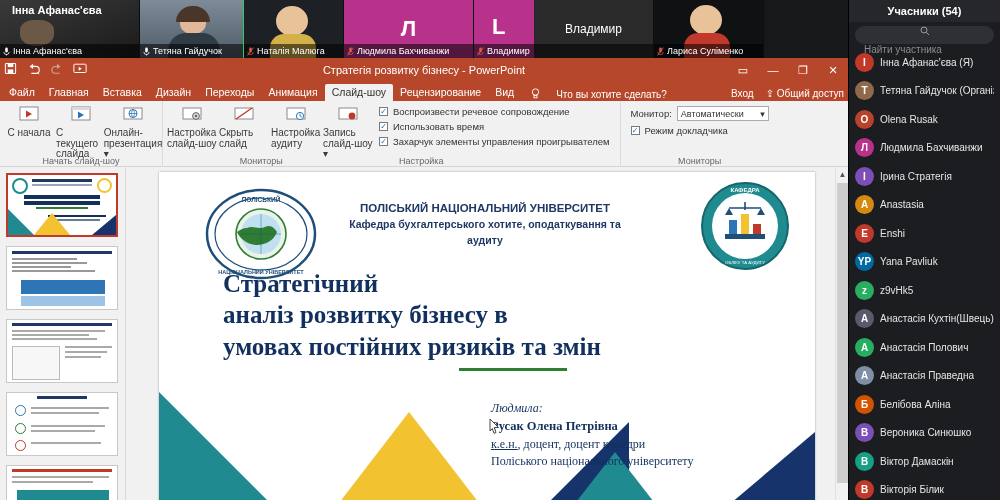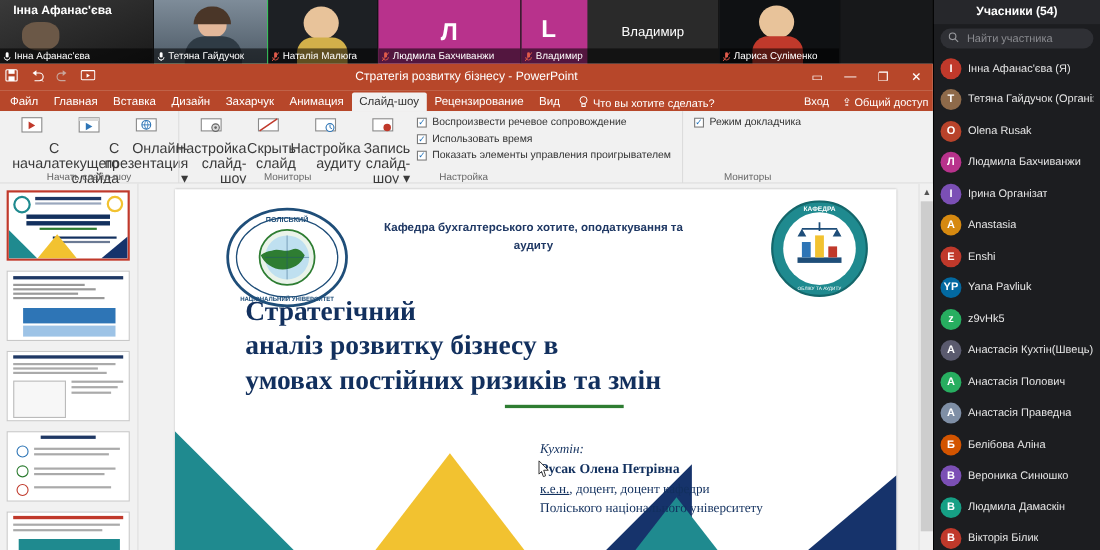--- a/index.html
+++ b/index.html
@@ -38,21 +38,21 @@
   .participants {
     position: absolute; top: 0; right: 0; width: 152px; height: 500px;
     background: #1c1d20; color: #e8e8e8; border-left: 1px solid #000;
   }
   .participants-title {
     height: 22px; display: flex; align-items: center; justify-content: center;
     font-size: 11px; font-weight: bold; color: #fff; background: #26272b;
   }
   .search-row {
     margin: 4px 6px 4px 6px; height: 18px; background: #2f3035; border-radius: 9px;
-    display: flex; align-items: center; padding: 0 7px; gap: 5px;
+    display: flex; align-items: center; padding: 0 7px; gap: 5px; flex-direction: column;
   }
   .search-row input {
     background: transparent; border: 0; outline: 0; color: #ddd; font-size: 10px;
     width: 100%; font-family: "Liberation Sans", sans-serif;
   }
   .search-row input::placeholder { color: #8a8b90; }
   .plist { overflow: hidden; }
   .prow { height: 28.5px; display: flex; align-items: center; gap: 6px; padding: 0 6px; }
   .pav {
     width: 19px; height: 19px; border-radius: 50%; flex: 0 0 auto;
@@ -70,34 +70,34 @@
   .ppt-title .t { font-size: 11px; }
   .qat { position: absolute; left: 4px; top: 0; height: 24px; display: flex; align-items: center; gap: 10px; color: #fff; font-size: 12px; }
   .winbtns { position: absolute; right: 0; top: 0; height: 24px; display: flex; }
   .winbtn { width: 30px; height: 24px; display: flex; align-items: center; justify-content: center; color: #fff; font-size: 11px; }
 
   .ribbon-tabs {
     height: 19px; background: #b7472a; display: flex; align-items: flex-end; padding-left: 2px; position: relative;
   }
   .rtab { padding: 2px 7px 3px 7px; font-size: 10.5px; color: #fff; white-space: nowrap; }
   .rtab.sel { background: #f1f1f1; color: #333; border-radius: 2px 2px 0 0; }
-  .tellme { color: #fff; font-size: 10px; display: flex; align-items: center; gap: 4px; padding-left: 10px; }
+  .tellme { color: #fff; font-size: 10px; display: flex; align-items: center; gap: 16px; padding-left: 10px; }
   .ribbon-right { position: absolute; right: 4px; bottom: 2px; display: flex; gap: 12px; color: #fff; font-size: 10px; }
 
   .ribbon {
     height: 66px; background: #f1f1f1; border-bottom: 1px solid #d4d4d4;
     display: flex; position: relative;
   }
   .rgroup { position: relative; height: 66px; display: flex; flex-direction: column; align-items: center; padding: 0 4px; }
   .rgroup + .rgroup { border-left: 1px solid #dcdcdc; }
   .rgroup .glabel { position: absolute; bottom: 1px; left: 0; right: 0; text-align: center; font-size: 9px; color: #666; }
   .ritems { display: flex; gap: 2px; padding-top: 3px; }
   .ritem { width: 50px; display: flex; flex-direction: column; align-items: center; gap: 2px; }
   .ritem .ic { width: 24px; height: 22px; display: flex; align-items: center; justify-content: center; }
-  .ritem .lb { font-size: 13px; color: #3a3a3a; text-align: right; line-height: 1.05; }
+  .ritem .lb { font-size: 10px; color: #3a3a3a; text-align: left; line-height: 1.05; }
   .checks { padding: 5px 6px 0 6px; display: flex; flex-direction: column; gap: 4px; }
   .chk { display: flex; align-items: center; gap: 5px; font-size: 9.5px; color: #333; }
   .box { width: 9px; height: 9px; border: 1px solid #7a7a7a; background: #fff; display: flex; align-items: center; justify-content: center; color: #1d6fb8; font-size: 8px; }
   .mongroup { padding: 5px 6px 0 6px; display: flex; flex-direction: column; gap: 4px; }
   .monrow { display: flex; align-items: center; gap: 5px; font-size: 9.5px; color: #333; }
   .combo { width: 92px; height: 15px; border: 1px solid #aaa; background: #fff; font-size: 9px; display: flex; align-items: center; padding: 0 3px; justify-content: space-between; }
 
   
   .work { position: absolute; top: 109px; left: 0; width: 848px; height: 391px; background: #f1f1f1; display: flex; }
   .thumbs { width: 126px; background: #f1f1f1; border-right: 1px solid #d9d9d9; padding: 6px 4px 0 6px; overflow: hidden; }
@@ -266,21 +266,21 @@
         <div class="prow">
           <div class="pav" style="background: rgb(184, 67, 43);">O</div>
           <div class="pname">Olena Rusak</div>
         </div>
         <div class="prow">
           <div class="pav" style="background: rgb(184, 50, 140);">Л</div>
           <div class="pname">Людмила Бахчиванжи</div>
         </div>
         <div class="prow">
           <div class="pav" style="background: rgb(123, 79, 181);">І</div>
-          <div class="pname">Ірина Організат</div>
+          <div class="pname">Ірина Стратегія</div>
         </div>
         <div class="prow">
           <div class="pav" style="background: rgb(214, 137, 16);">A</div>
           <div class="pname">Anastasia</div>
         </div>
         <div class="prow">
           <div class="pav" style="background: rgb(192, 57, 43);">E</div>
           <div class="pname">Enshi</div>
         </div>
         <div class="prow">
@@ -306,21 +306,21 @@
         <div class="prow">
           <div class="pav" style="background: rgb(211, 84, 0);">Б</div>
           <div class="pname">Белібова Аліна</div>
         </div>
         <div class="prow">
           <div class="pav" style="background: rgb(123, 79, 181);">В</div>
           <div class="pname">Вероника Синюшко</div>
         </div>
         <div class="prow">
           <div class="pav" style="background: rgb(22, 160, 133);">В</div>
-          <div class="pname">Людмила Дамаскін</div>
+          <div class="pname">Віктор Дамаскін</div>
         </div>
         <div class="prow">
           <div class="pav" style="background: rgb(192, 57, 43);">В</div>
           <div class="pname">Вікторія Білик</div>
         </div>
       </div>
   </div>
 
   <div class="ppt">
 
@@ -360,21 +360,21 @@
         <div class="winbtn">❐</div>
         <div class="winbtn close">✕</div>
       </div>
     </div>
 
     <div class="ribbon-tabs">
       <div class="rtab">Файл</div>
       <div class="rtab">Главная</div>
       <div class="rtab">Вставка</div>
       <div class="rtab">Дизайн</div>
-      <div class="rtab">Захарчук</div>
+      <div class="rtab">Переходы</div>
       <div class="rtab">Анимация</div>
       <div class="rtab sel">Слайд-шоу</div>
       <div class="rtab">Рецензирование</div>
       <div class="rtab">Вид</div>
       <div class="tellme">
         <span>
           <svg width="9" height="11" viewBox="0 0 9 11">
               <circle cx="4.5" cy="4" r="3.2" fill="none" stroke="#fff" stroke-width="0.9"></circle>
               <rect x="3" y="7.4" width="3" height="2.4" fill="none" stroke="#fff" stroke-width="0.9"></rect>
             </svg>
@@ -471,29 +471,36 @@
           <div class="chk">
             <span class="box">✓</span>
             <span>Воспроизвести речевое сопровождение</span>
           </div>
           <div class="chk">
             <span class="box">✓</span>
             <span>Использовать время</span>
           </div>
           <div class="chk">
             <span class="box">✓</span>
-            <span>Показать элементы управления проигрывателем</span>
+            <span>Захарчук элементы управления проигрывателем</span>
           </div>
         </div>
         <div class="glabel" style="left:0;right:260px;">Мониторы</div>
         <div class="glabel" style="left:60px;right:0;">Настройка</div>
       </div>
 
       <div class="rgroup" style="align-items:flex-start;">
         <div class="mongroup">
+          <div class="monrow">
+            <span>Монитор:</span>
+            <span class="combo">
+              <span>Автоматически</span>
+              <span>▾</span>
+            </span>
+          </div>
           <div class="chk">
             <span class="box">✓</span>
             <span>Режим докладчика</span>
           </div>
         </div>
         <div class="glabel">Мониторы</div>
       </div>
 
     </div>
 
@@ -584,33 +591,34 @@
               <rect x="42" y="32" width="8" height="20" fill="#f2c230"></rect>
               <rect x="54" y="42" width="8" height="10" fill="#c0392b"></rect>
               <path d="M30 26h32M46 20v8" stroke="#1f4e79" stroke-width="1.6"></path>
               <path d="M30 26l-4 7h8zM62 26l-4 7h8z" fill="#1f4e79"></path>
               <text x="46" y="10" font-size="6" fill="#ffffff" text-anchor="middle" font-family="Liberation Sans, sans-serif" font-weight="bold">КАФЕДРА</text>
               <text x="46" y="82" font-size="4.3" fill="#ffffff" text-anchor="middle" font-family="Liberation Sans, sans-serif">ОБЛІКУ ТА АУДИТУ</text>
             </svg>
           </div>
 
           <div class="uni-name">
+            <div>ПОЛІСЬКИЙ НАЦІОНАЛЬНИЙ УНІВЕРСИТЕТ</div>
             <div style="font-size:10.5px;">Кафедра бухгалтерського хотите, оподаткування та аудиту</div>
           </div>
 
           <div class="title-main">
             <div>Стратегічний</div>
             <div>аналіз розвитку бізнесу в</div>
             <div>умовах постійних ризиків та змін</div>
           </div>
 
           <div class="rule"></div>
 
           <div class="lect">
-            <div class="it">Кухтін:</div>
+            <div class="it">Людмила:</div>
             <div class="nm">Русак Олена Петрівна</div>
             <div>
               <span class="ul">к.е.н.</span><span>, доцент, доцент кафедри</span>
             </div>
             <div>Поліського національного університету</div>
           </div>
 
           <div class="cursor">
             <svg width="11" height="16" viewBox="0 0 11 16">
                 <path d="M1 1l8.5 8.5H5.3L7 14.5 5 15.3 3.3 10.6 1 13z" fill="#fff" stroke="#333" stroke-width="0.9"></path>

